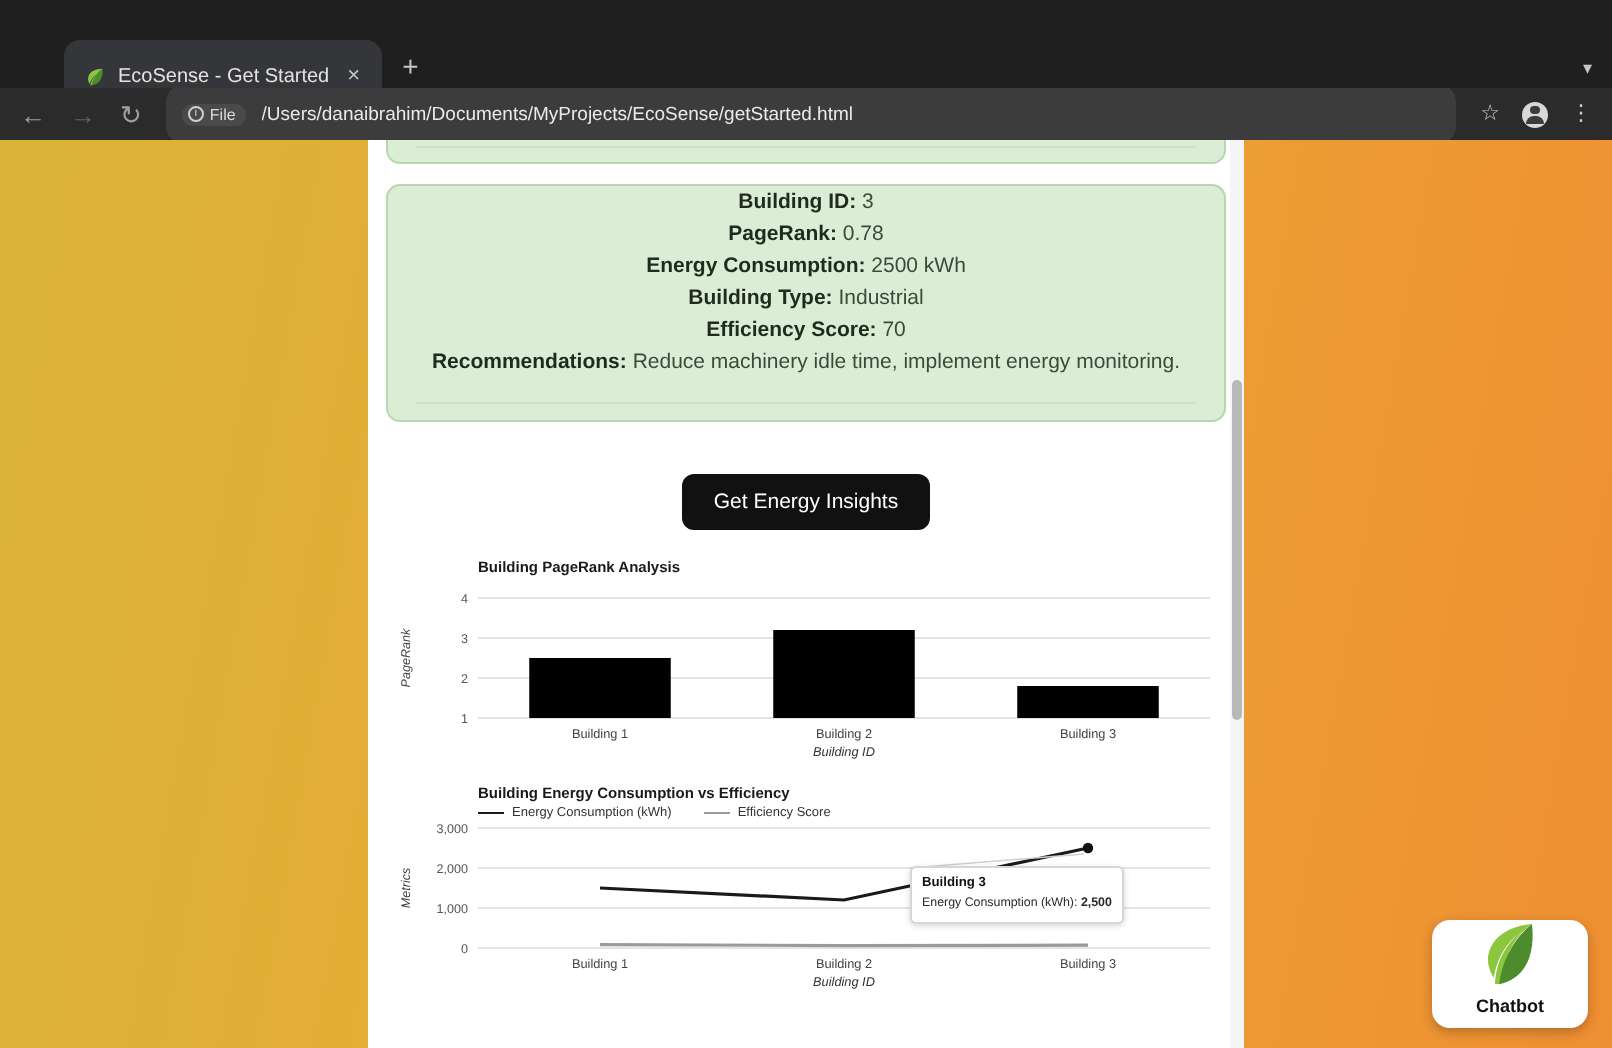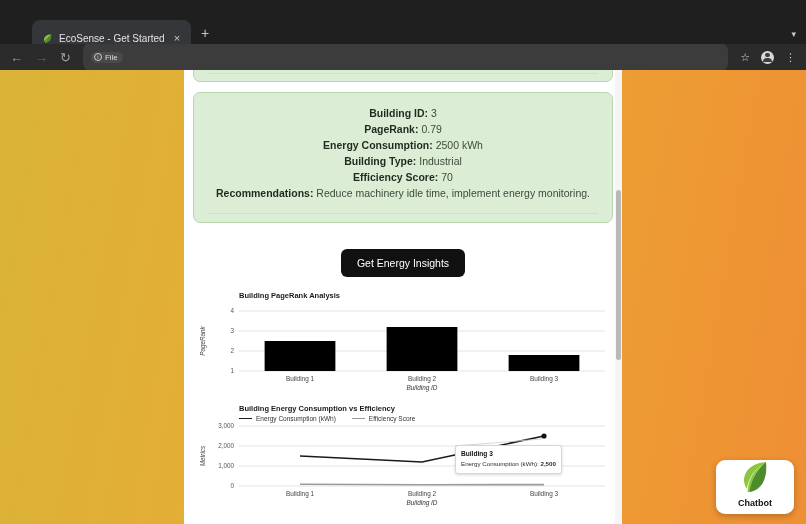--- a/index.html
+++ b/index.html
@@ -93,21 +93,21 @@
 
   .panel-inner { padding: 0 9px; }
 
   .info-card {
     background: #dcedd6; border: 1px solid #b9d7ae; border-radius: 7px;
     margin-bottom: 10px;
   }
   .info-card.clipped { height: 26px; margin-top: -14px; }
   .info-card.clipped .rule { margin-top: 16px; }
   .rule { height: 1px; background: #cfe0c7; margin: 0 14px; }
-  .card-body { padding: 12px 14px 4px; text-align: center; }
+  .card-body { padding: 0 14px 4px; text-align: center; }
   .card-line { font-size: 10.5px; color: #3b4a3b; line-height: 16px; }
   .card-line b { color: #1e2b1e; font-weight: bold; }
 
   .btn-wrap { text-align: center; padding: 16px 0 14px; }
   .insights-btn {
     display: inline-block; background: #111111; color: #ffffff;
     font-size: 10.5px; padding: 8px 16px; border: none; border-radius: 6px;
     cursor: pointer; font-family: "Liberation Sans", sans-serif;
   }
 
@@ -165,20 +165,21 @@
 
   <div class="toolbar">
     <span class="nav-ico">←</span>
     <span class="nav-ico fwd">→</span>
     <span class="nav-ico">↻</span>
     <div class="omnibox">
       <span class="file-chip">
         <span class="i-circ">i</span>
         <span>File</span>
       </span>
+      <span class="url-text">/Users/danaibrahim/Documents/MyProjects/EcoSense/getStarted.html</span>
     </div>
     <div class="tb-right">
       <span class="ico">☆</span>
       <span class="avatar-ico"></span>
       <span class="ico">⋮</span>
     </div>
   </div>
 
   <div class="viewport">
     <div class="page-panel">
@@ -189,21 +190,21 @@
         </div>
 
         <div class="info-card">
           <div class="card-body">
             <div class="card-line">
               <b>Building ID:</b>
               <span>3</span>
             </div>
             <div class="card-line">
               <b>PageRank:</b>
-              <span>0.79</span>
+              <span>0.78</span>
             </div>
             <div class="card-line">
               <b>Energy Consumption:</b>
               <span>2500 kWh</span>
             </div>
             <div class="card-line">
               <b>Building Type:</b>
               <span>Industrial</span>
             </div>
             <div class="card-line">

